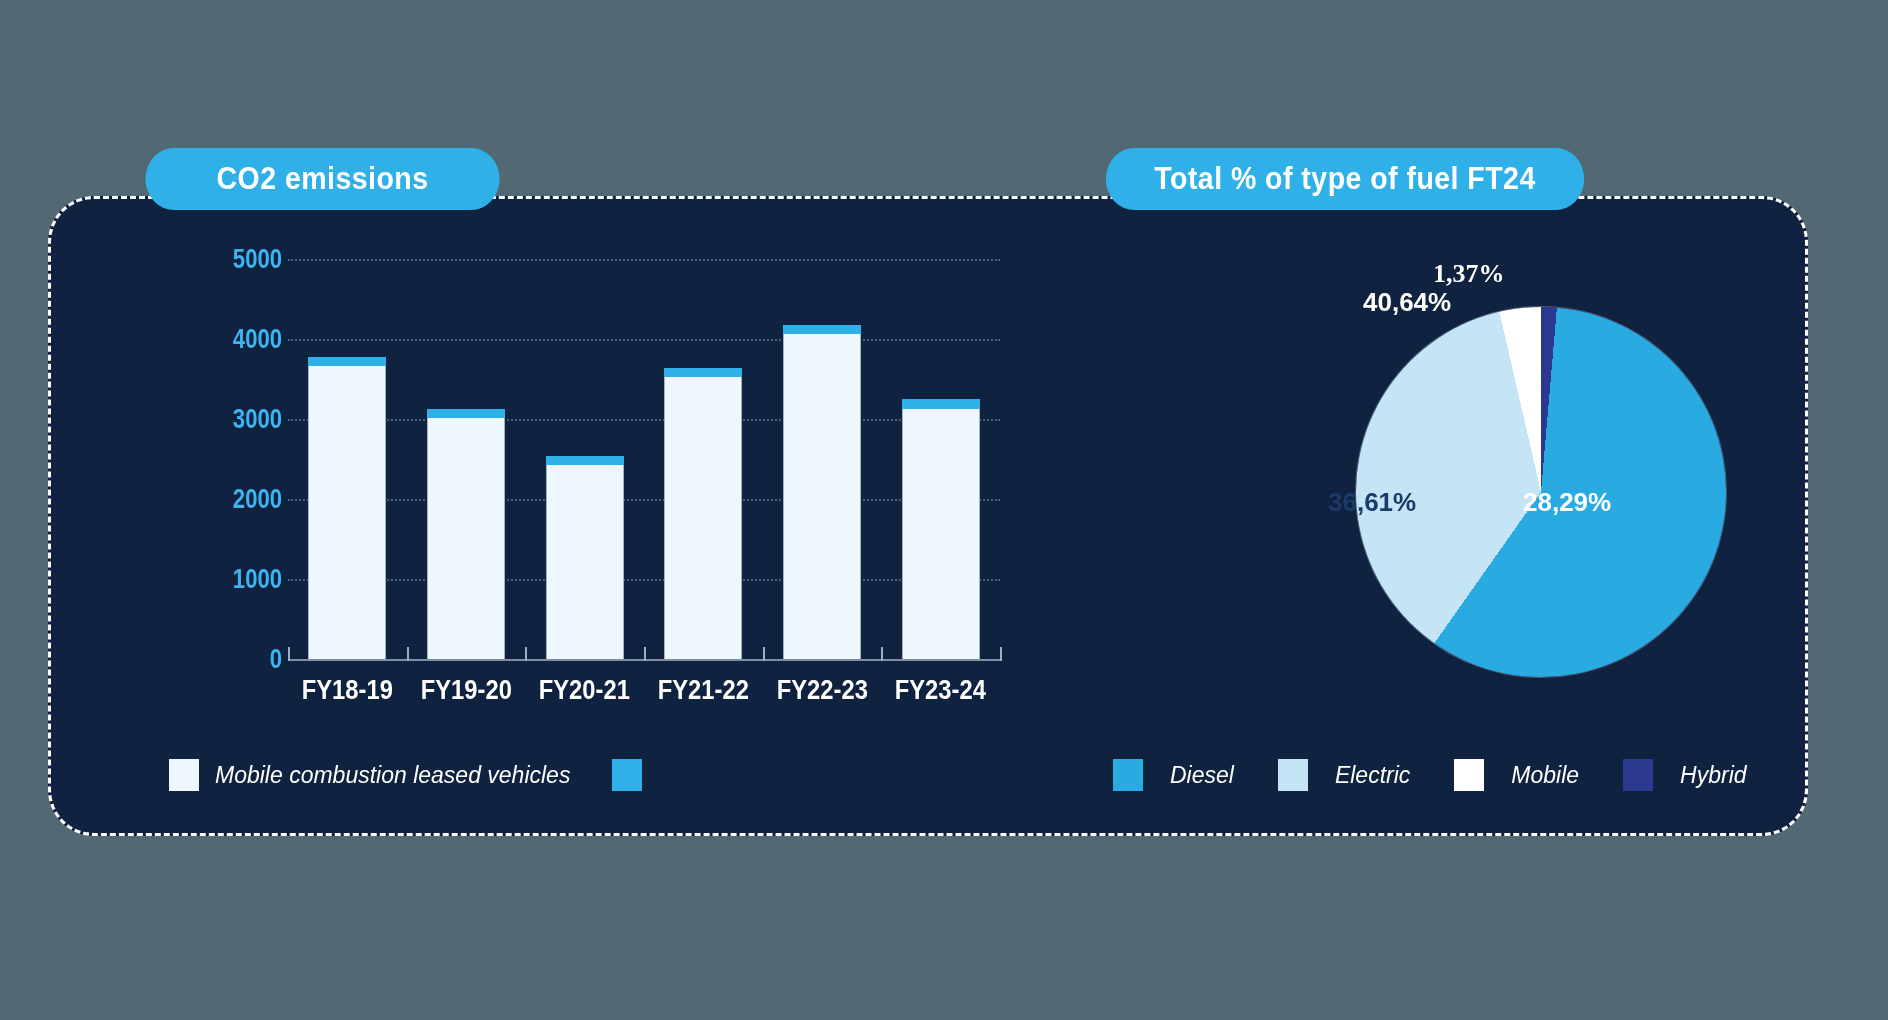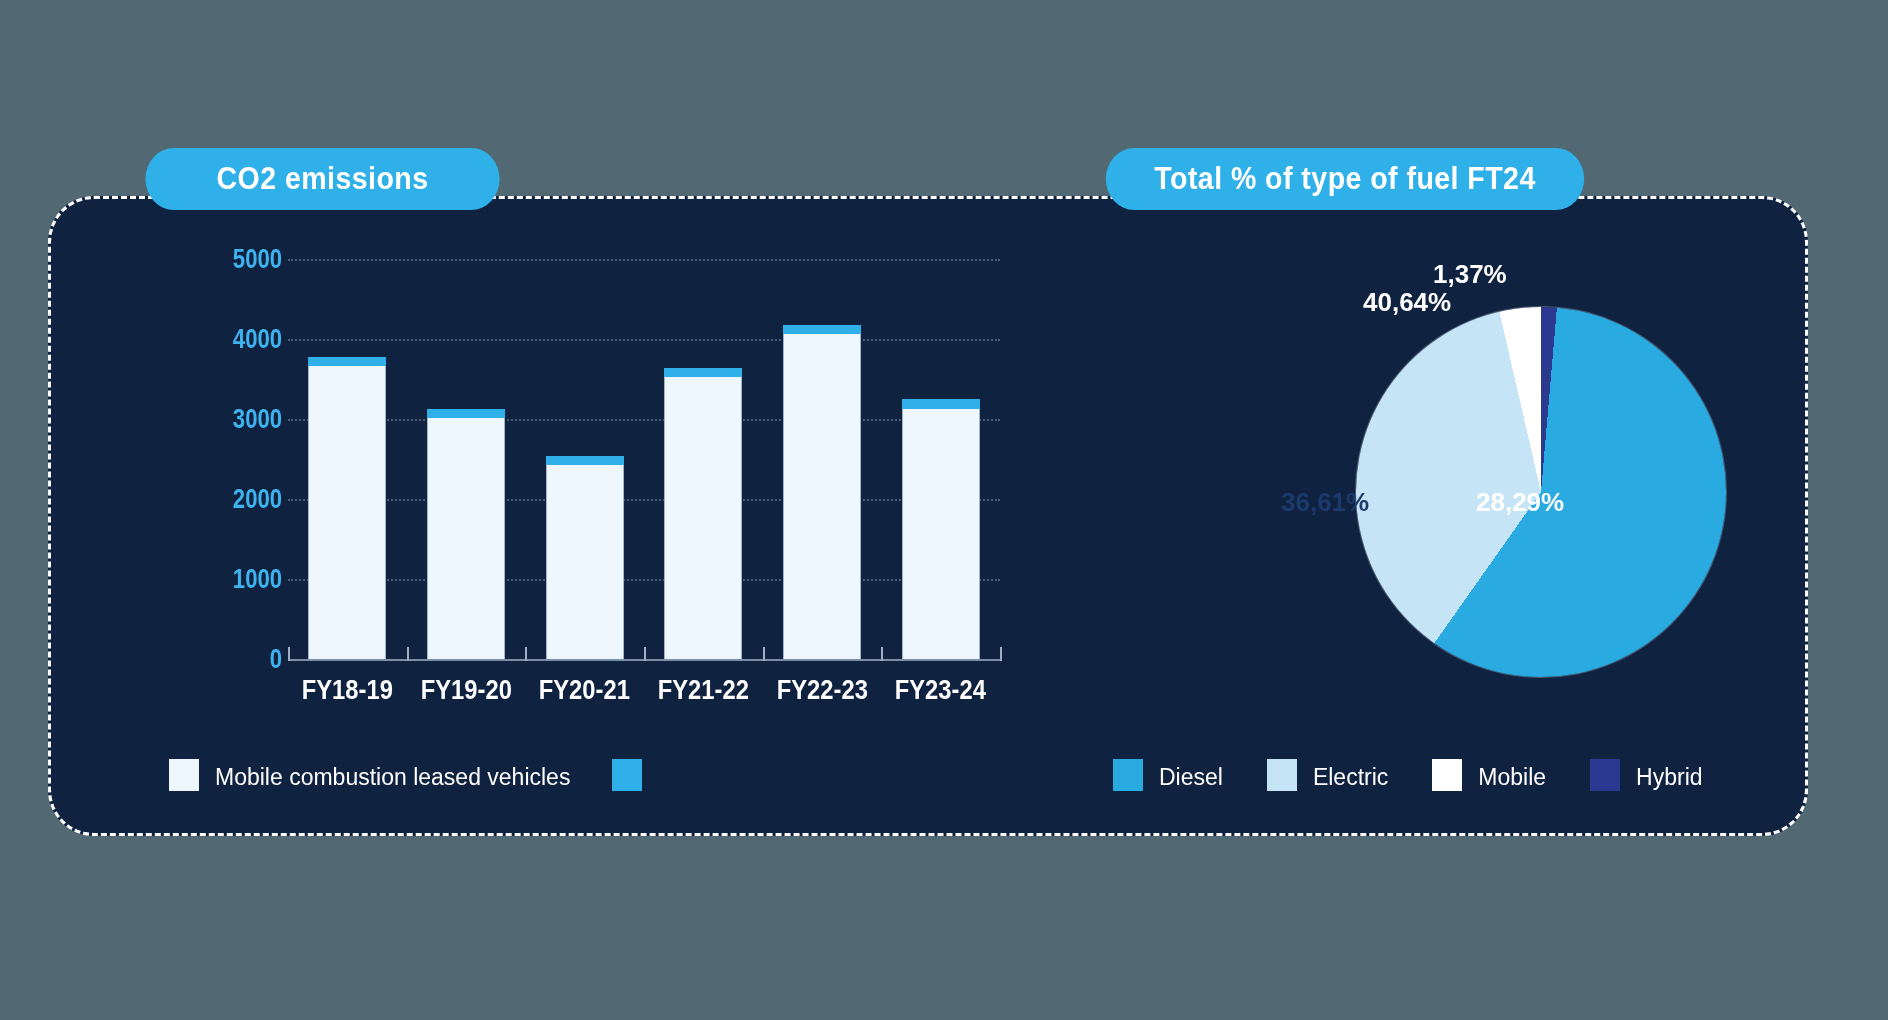--- a/index.html
+++ b/index.html
@@ -144,55 +144,57 @@
     height: 370px;
     border-radius: 50%;
     box-shadow: 0 0 0 1px rgba(255,255,255,0.25);
   }
   .pie-label {
     position: absolute;
     color: #ffffff;
     font-size: 26px;
     font-weight: bold;
     white-space: nowrap;
+    margin-left: 47px;
   }
   .pie-label.dark { color: #1b3a6b; }
   .callout {
     position: absolute;
     color: #ffffff;
     font-size: 26px;
     font-weight: bold;
     white-space: nowrap;
   }
 
   
   .legend {
     position: absolute;
     display: flex;
     align-items: center;
   }
   .legend-item {
     display: flex;
-    align-items: flex-end;
+    align-items: center;
     margin-right: 42px;
+    font-style: italic;
   }
   .swatch {
     width: 30px;
     height: 32px;
     margin-right: 16px;
     flex: 0 0 auto;
   }
   .legend-label {
     color: #ffffff;
     font-size: 23px;
     white-space: nowrap;
   }
   #legend-bar { left: 118px; top: 560px; }
   #legend-pie { left: 1062px; top: 560px; }
-  #legend-pie .legend-item { margin-right: 44px; }
+  #legend-pie .legend-item { margin-right: 44px; gap: 11px; }
 </style>
 </head>
 <body>
 
 <div id="card">
 
   <div id="bar-chart">
     <div id="plot">
 
       <div id="grid-layer">
@@ -251,21 +253,21 @@
           <div class="xlabel" style="left: 356px; width: 118.667px;">FY21-22</div>
           <div class="xlabel" style="left: 474.667px; width: 118.667px;">FY22-23</div>
           <div class="xlabel" style="left: 593.333px; width: 118.667px;">FY23-24</div>
         </div>
     </div>
   </div>
 
   <div id="pie-wrap">
     <div id="pie" style="background: conic-gradient(rgb(43, 57, 144) 0%, rgb(43, 57, 144) 1.37%, rgb(41, 171, 226) 1.37%, rgb(41, 171, 226) 59.78%, rgb(197, 229, 246) 59.78%, rgb(197, 229, 246) 96.39%, rgb(255, 255, 255) 96.39%, rgb(255, 255, 255) 99.99%);"></div>
     <div class="callout" id="callout-hybrid" style="left: 162px; top: 28px;">40,64%</div>
-    <div class="callout" id="callout-petrol" style="left: 232px; top: 0px;">1,37%</div>
+    <div class="callout" id="callout-petrol" style="left: 232px; top: 0px; font-family: Liberation Serif, serif;">1,37%</div>
     <div class="pie-label dark" id="label-electric" style="left: 80px; top: 228px;">36,61%</div>
     <div class="pie-label" id="label-diesel" style="left: 275px; top: 228px;">28,29%</div>
   </div>
 
   <div class="legend" id="legend-bar">
       <div class="legend-item">
         <span class="swatch" style="background: rgb(237, 247, 253);"></span>
         <span class="legend-label">Mobile combustion leased vehicles</span>
       </div>
       <div class="legend-item">

